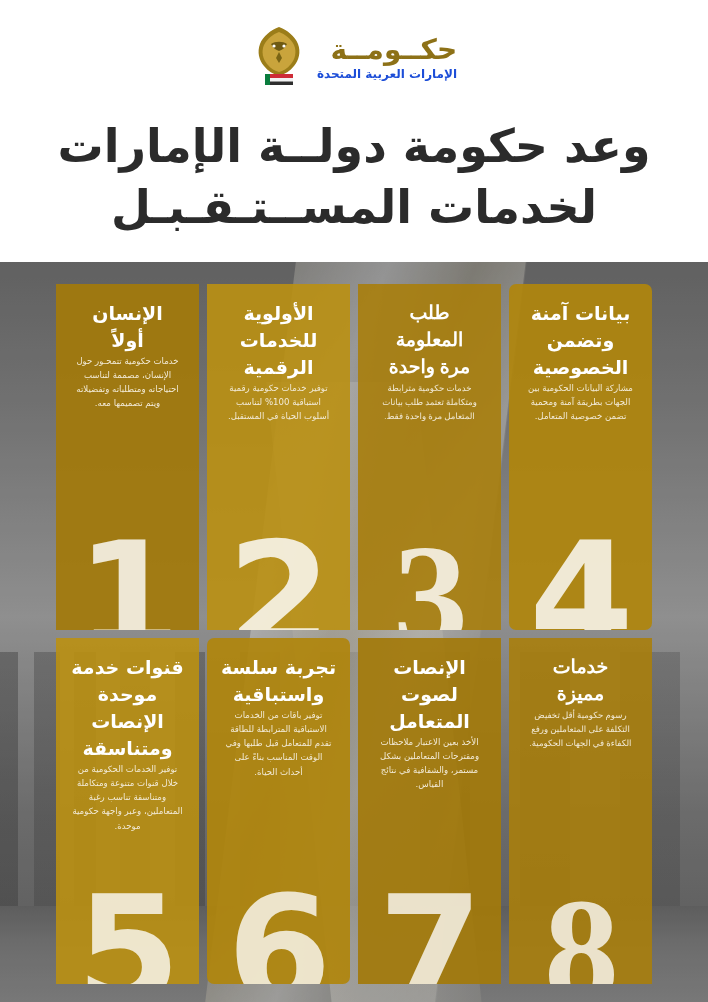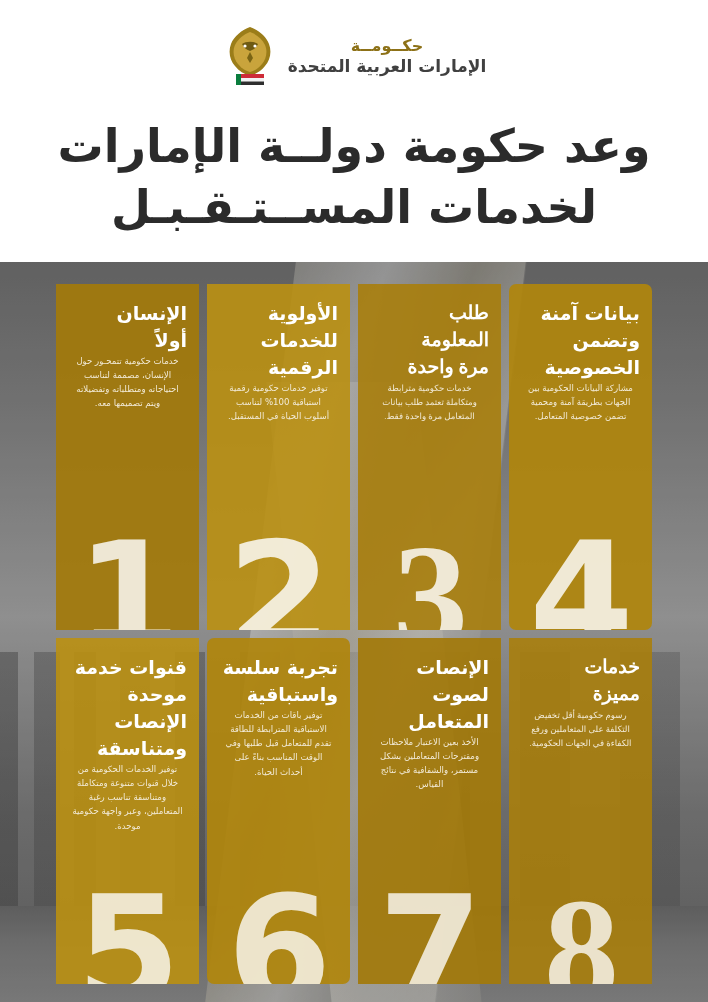--- a/index.html
+++ b/index.html
@@ -33,30 +33,29 @@
     width: 56px;
     height: 66px;
     position: relative;
   }
   .gov-words {
     text-align: right;
     line-height: 1.25;
     color: #9a7b1a;
   }
   .gov-words .line1 {
-    font-size: 16px;
+    font-size: 28px;
     font-weight: bold;
     letter-spacing: 1px;
     color: #8d7117;
-    text-align: center;
   }
   .gov-words .line2 {
-    font-size: 17px;
-    font-weight: bold;
-    color: #404040;
+    font-size: 12px;
+    font-weight: bold;
+    color: #1d4ed8;
   }
   .title-block {
     text-align: center;
     margin-top: 26px;
     color: #2b2b2b;
   }
   .title-line {
     font-size: 46px;
     font-weight: bold;
     letter-spacing: 1px;
@@ -171,20 +170,21 @@
   }
   .card.shade-a { background: rgba(176,133,12,0.92); border-radius: 7px; }
   .card.shade-b { background: rgba(168,126,12,0.90); font-family: Liberation Serif, serif; }
   .card.shade-c { background: rgba(186,144,18,0.90); }
   .card.shade-d { background: rgba(163,122,10,0.92); }
   .card-title {
     color: #ffffff;
     font-size: 19px;
     font-weight: bold;
     line-height: 1.42;
+    text-align: center;
     direction: rtl;
     z-index: 3;
   }
   .card-desc {
     color: #f2ead6;
     font-size: 8.6px;
     line-height: 1.65;
     text-align: center;
     direction: rtl;
     z-index: 3;

